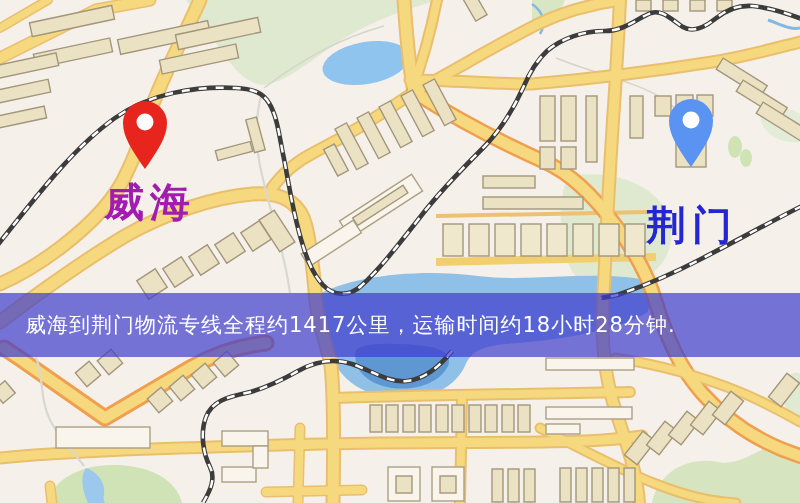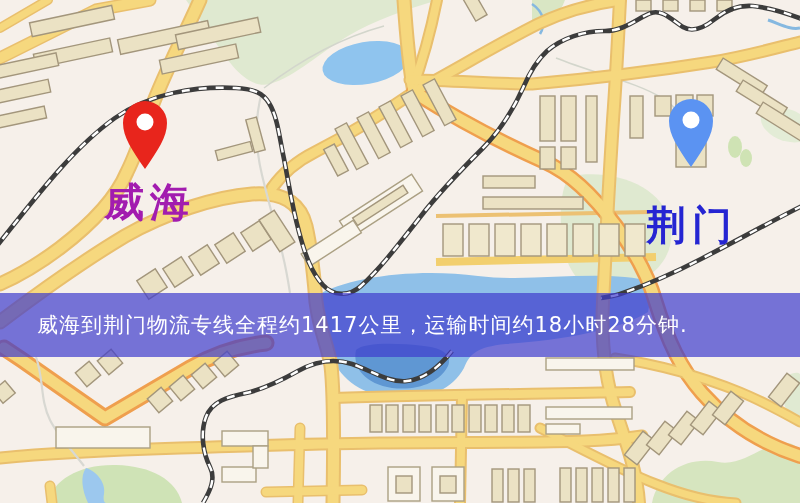--- a/index.html
+++ b/index.html
@@ -5,21 +5,21 @@
   html,body{margin:0;padding:0;background:#fff;}
   .stage{position:relative;width:800px;height:503px;overflow:hidden;
          font-family:"DejaVu Sans","Liberation Sans",sans-serif;background:#f6f0ea;}
   .stage svg{position:absolute;left:0;top:0;}
   .city-label{position:absolute;font-weight:700;font-size:40px;line-height:1;
               letter-spacing:6px;white-space:nowrap;}
   .origin-label{left:88px;top:182px;color:#a21caf;margin-left:16px;}
   .dest-label{left:646px;top:176px;color:#2525d2;margin-top:29px;}
   .route-banner{position:absolute;left:0;right:0;top:293px;height:64px;
                 background:rgba(62,60,205,0.70);display:flex;align-items:center;
-                padding-left:37px;box-sizing:border-box;text-align:right;}
+                padding-left:25px;box-sizing:border-box;text-align:right;}
   .route-banner span{color:#ffffff;font-size:21px;letter-spacing:1px;white-space:nowrap;}
   
   .bld{fill:#ebe2c4;stroke:#a3967c;stroke-width:1.4;}
   .bldw{fill:#f9f5ec;stroke:#aba083;stroke-width:1.4;}
   .rcase{stroke:#e9bf6d;fill:none;stroke-linecap:round;stroke-linejoin:round;}
   .hcase{stroke:#ef9f4e;fill:none;stroke-linecap:round;stroke-linejoin:round;}
   .rfill{stroke:#f6d87e;fill:none;stroke-linecap:round;stroke-linejoin:round;}
   .rwb{stroke:#3c3c3c;stroke-width:4.6;fill:none;}
   .rwd{stroke:#ffffff;stroke-width:2.4;fill:none;stroke-dasharray:8 9;}
   .stream{stroke:#d8d8d2;stroke-width:2.2;fill:none;}

